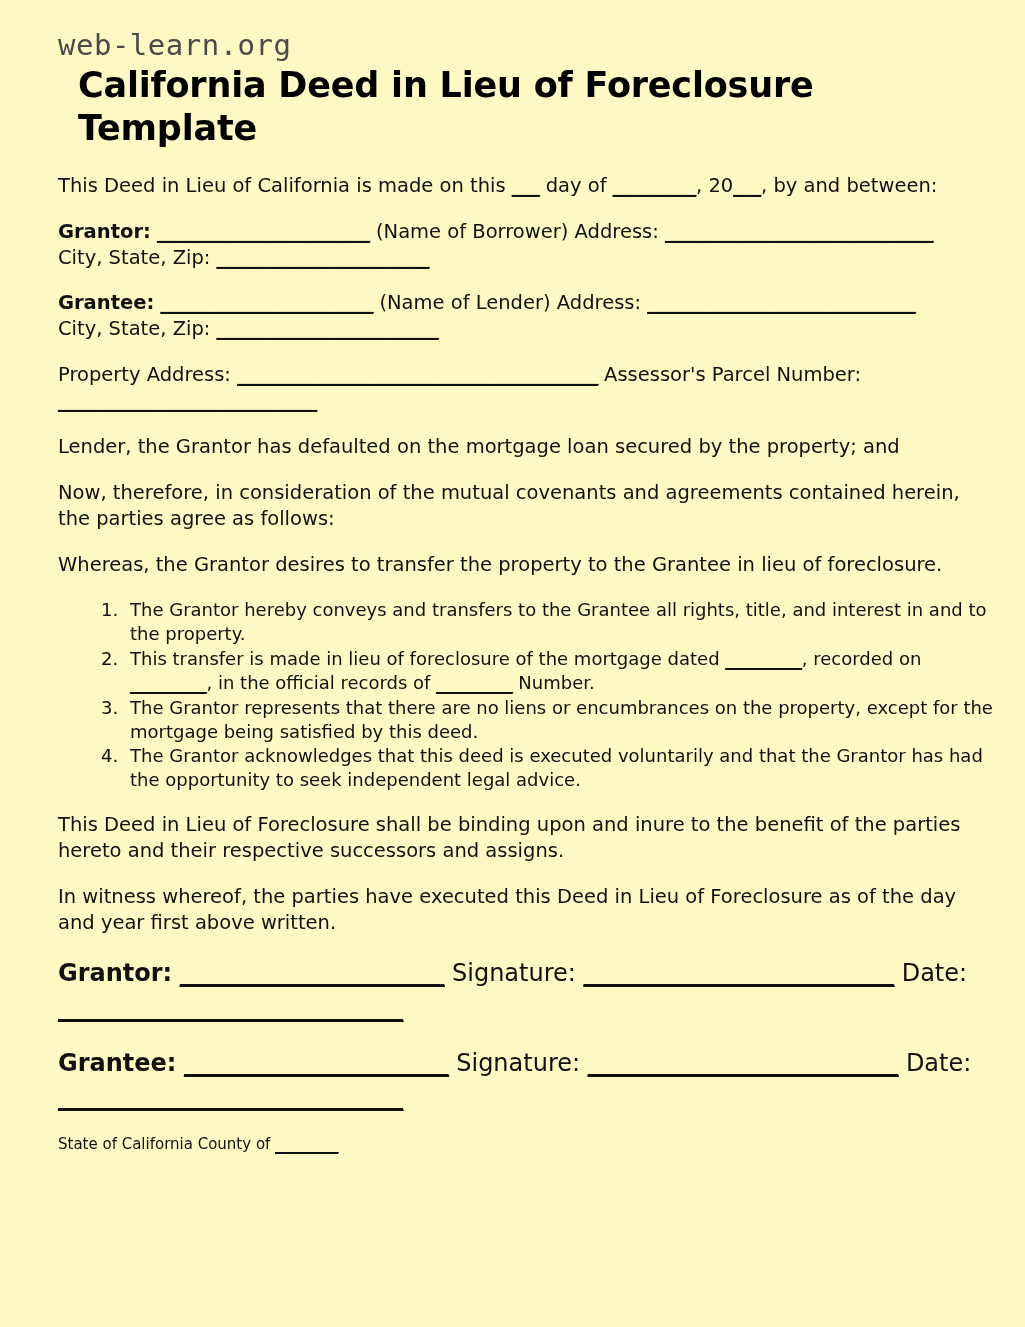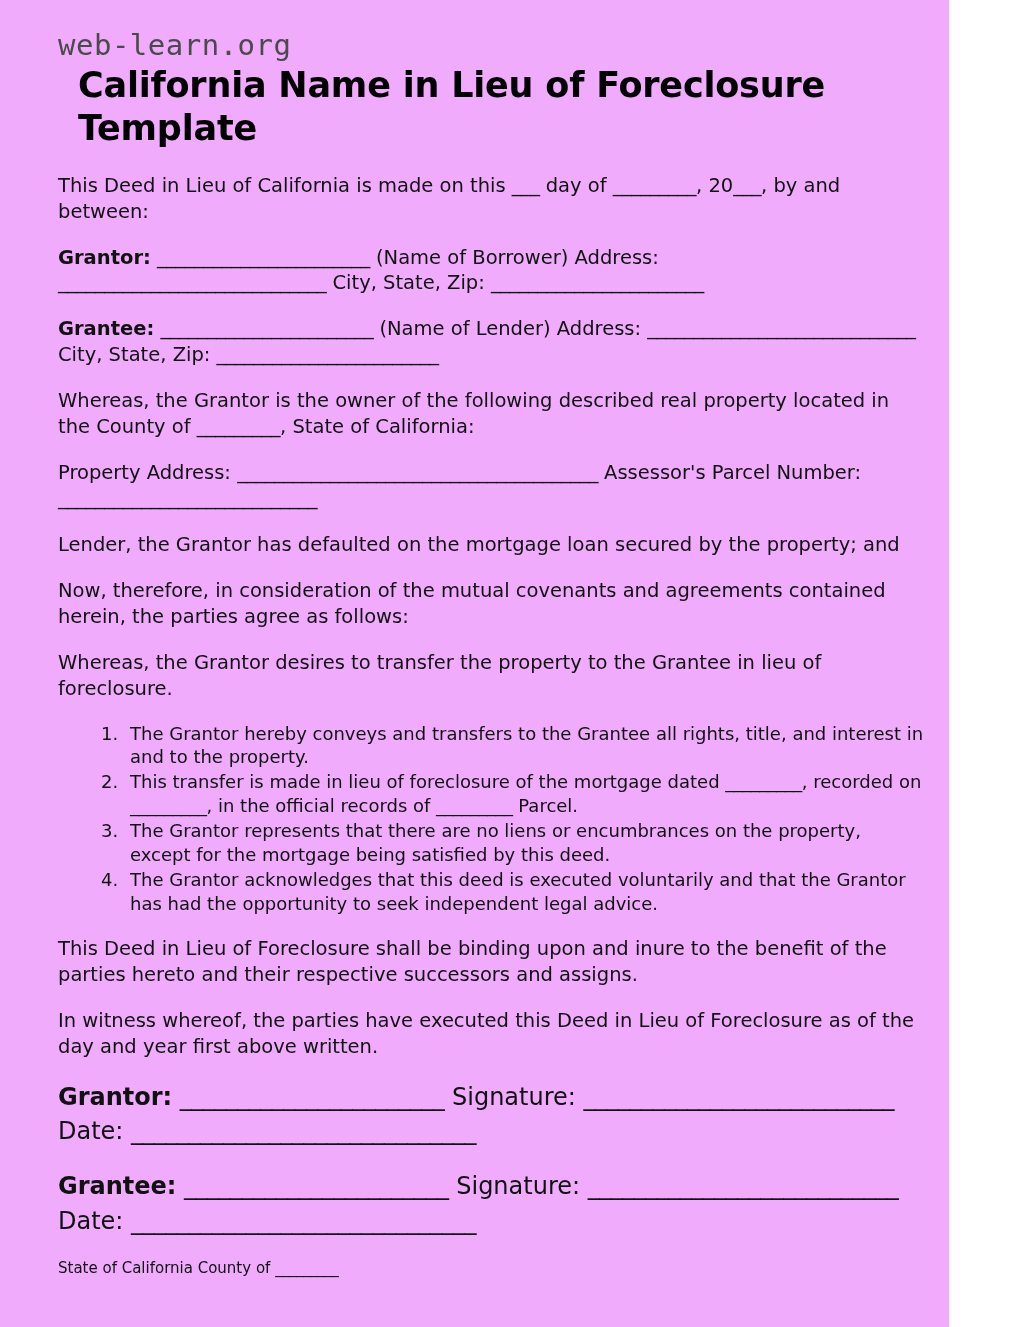--- a/index.html
+++ b/index.html
@@ -8,25 +8,25 @@
     background: #ffffff;
   }
   body {
     width: 1025px;
     min-height: 1327px;
     font-family: "DejaVu Sans", "Liberation Sans", sans-serif;
     color: #000000;
     -webkit-font-smoothing: antialiased;
   }
   .page {
-    width: 949px;
+    width: 1025px;
     min-height: 1327px;
     box-sizing: border-box;
     padding: 30px 24px 40px 56px;
-    background: #f0abfc;
+    background: #fef9c3;
     position: relative;
   }
   .site-brand {
     font-family: "DejaVu Sans Mono", "Liberation Mono", monospace;
     font-size: 29px;
     font-weight: 400;
     color: #4a4a4a;
     letter-spacing: 0.5px;
     line-height: 1.1;
     margin: 0 0 2px 0;
@@ -50,20 +50,21 @@
     font-size: 19.5px;
     line-height: 1.33;
     margin: 0 0 20px 0;
     max-width: 905px;
     color: #111;
   }
   .lbl {
     font-weight: bold;
   }
   .blank {
+    text-decoration: underline;
     text-decoration-thickness: 1.6px;
     text-underline-offset: 3px;
     white-space: pre;
     letter-spacing: -0.5px;
   }
   ol.terms {
     font-size: 18px;
     line-height: 1.33;
     margin: 0 0 20px 0;
     padding-left: 66px;
@@ -88,43 +89,42 @@
     color: #111;
   }
 </style>
 </head>
 <body>
 
 <div class="page">
 
   <div class="site-brand">web-learn.org</div>
 
-  <h1 class="doc-title">California Name in Lieu of Foreclosure Template</h1>
+  <h1 class="doc-title">California Deed in Lieu of Foreclosure Template</h1>
 
   <div class="body-wrap">
 
     <p class="para"><span>This Deed in Lieu of California is made on this </span><span class="blank">___</span><span> day of </span><span class="blank">_________</span><span>, 20</span><span class="blank">___</span><span>, by and between:</span></p>
 
     <p class="para"><span class="lbl">Grantor:</span> <span class="blank">_______________________</span> <span>(Name of Borrower) Address:</span> <span class="blank">_____________________________</span> <span>City, State, Zip:</span> <span class="blank">_______________________</span></p>
 
     <p class="para"><span class="lbl">Grantee:</span> <span class="blank">_______________________</span> <span>(Name of Lender) Address:</span> <span class="blank">_____________________________</span> <span>City, State, Zip:</span> <span class="blank">________________________</span></p>
 
-    <p class="para"><span>Whereas, the Grantor is the owner of the following described real property located in the County of </span><span class="blank">_________</span><span>, State of California:</span></p>
 
     <p class="para"><span>Property Address:</span> <span class="blank">_______________________________________</span> <span>Assessor's Parcel Number:</span> <span class="blank">____________________________</span></p>
 
     <p class="para">Lender, the Grantor has defaulted on the mortgage loan secured by the property; and</p>
 
     <p class="para">Now, therefore, in consideration of the mutual covenants and agreements contained herein, the parties agree as follows:</p>
 
     <p class="para">Whereas, the Grantor desires to transfer the property to the Grantee in lieu of foreclosure.</p>
 
     <ol class="terms">
       <li><span>The Grantor hereby conveys and transfers to the Grantee all rights, title, and interest in and to the property.</span></li>
-      <li><span>This transfer is made in lieu of foreclosure of the mortgage dated </span><span class="blank">_________</span><span>, recorded on </span><span class="blank">_________</span><span>, in the official records of </span><span class="blank">_________</span><span> Parcel.</span></li>
+      <li><span>This transfer is made in lieu of foreclosure of the mortgage dated </span><span class="blank">_________</span><span>, recorded on </span><span class="blank">_________</span><span>, in the official records of </span><span class="blank">_________</span><span> Number.</span></li>
       <li><span>The Grantor represents that there are no liens or encumbrances on the property, except for the mortgage being satisfied by this deed.</span></li>
       <li><span>The Grantor acknowledges that this deed is executed voluntarily and that the Grantor has had the opportunity to seek independent legal advice.</span></li>
     </ol>
 
     <p class="para">This Deed in Lieu of Foreclosure shall be binding upon and inure to the benefit of the parties hereto and their respective successors and assigns.</p>
 
     <p class="para">In witness whereof, the parties have executed this Deed in Lieu of Foreclosure as of the day and year first above written.</p>
 
     <p class="sig-line"><span class="lbl">Grantor:</span> <span class="blank">_______________________</span> <span>Signature:</span> <span class="blank">___________________________</span> <span>Date:</span> <span class="blank">______________________________</span></p>
 

